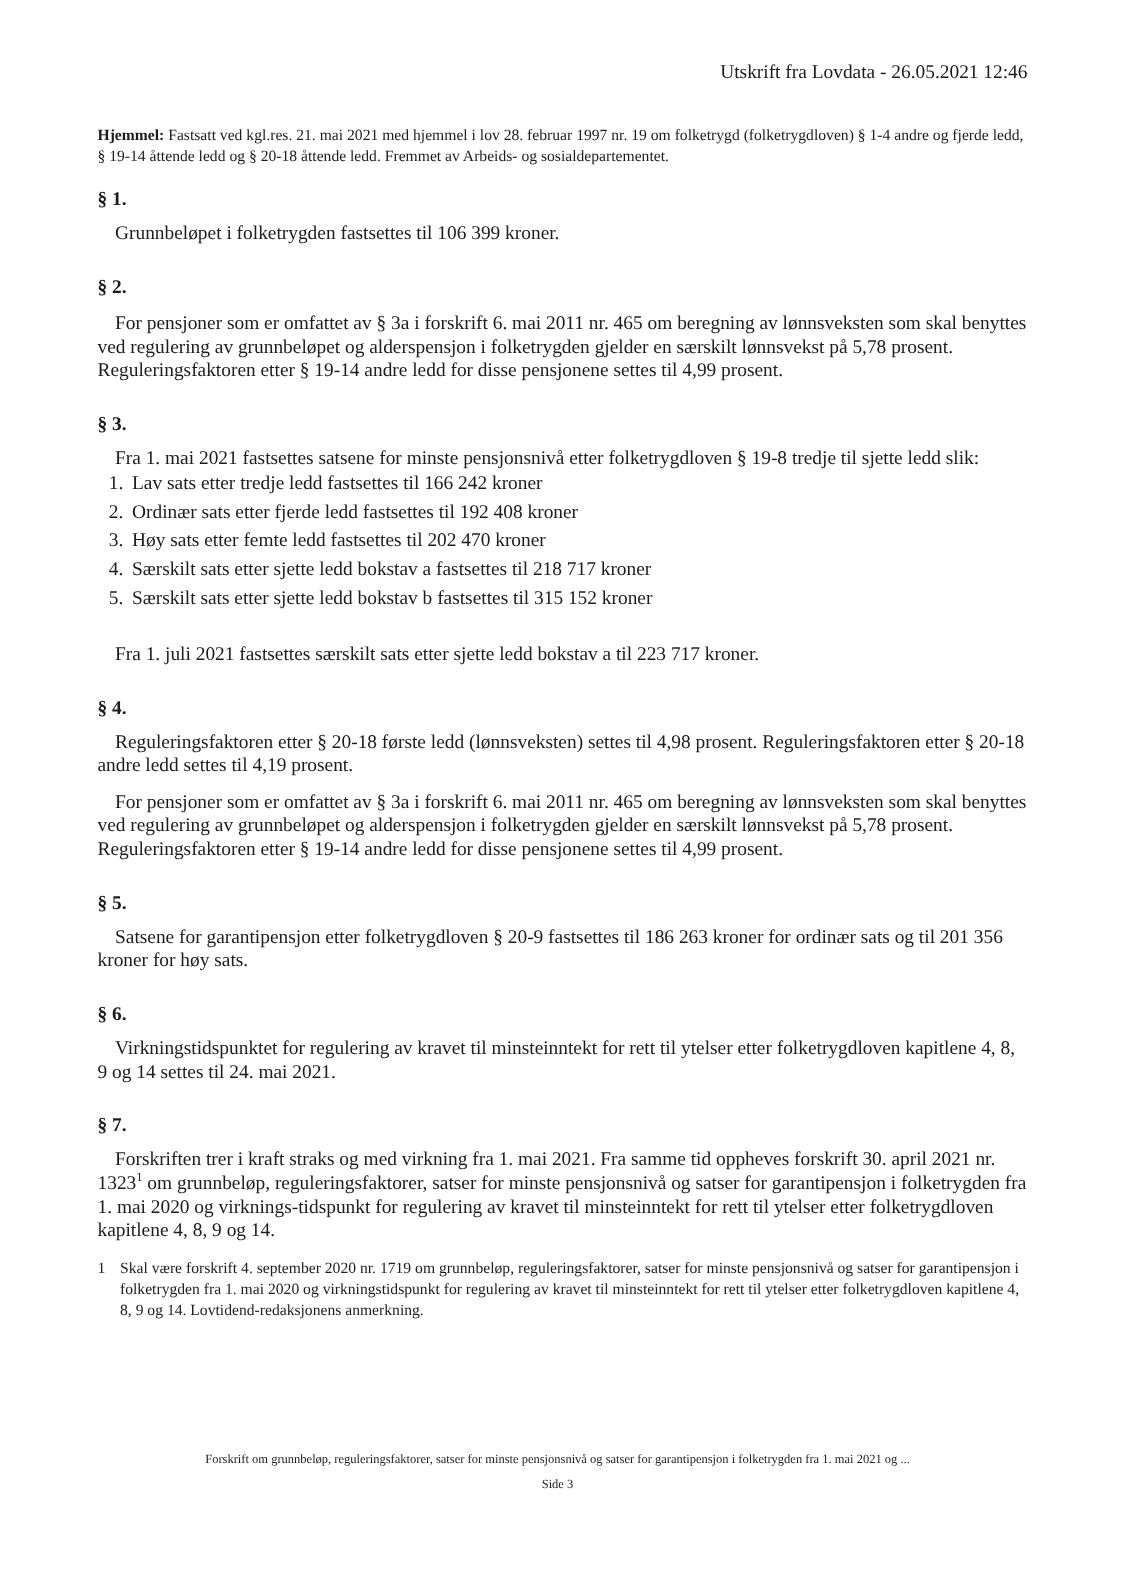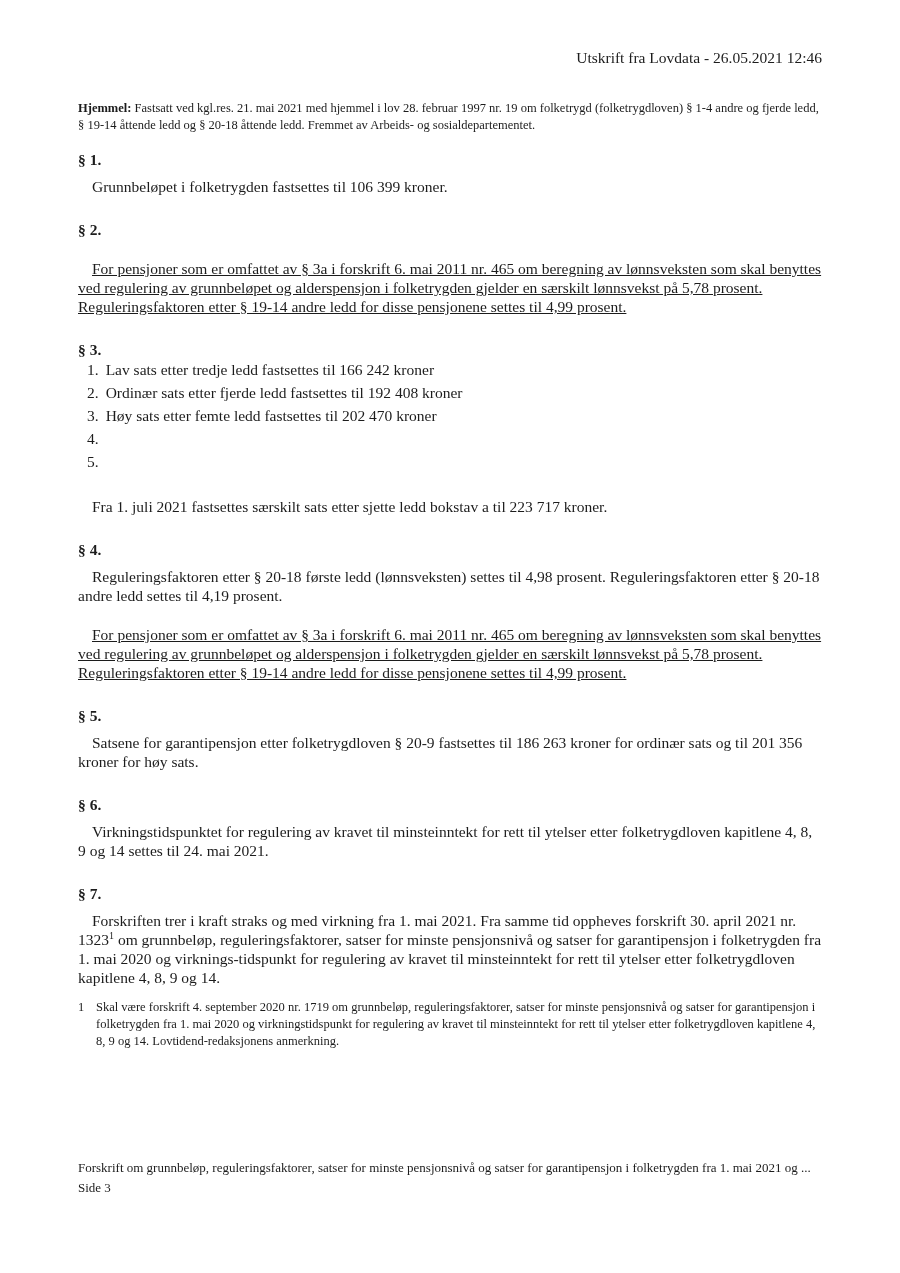--- a/index.html
+++ b/index.html
@@ -32,21 +32,21 @@
     font-size: 15.5px;
     font-weight: bold;
     line-height: 19px;
   }
   .sec-heading.first { margin-top: 16px; }
   .para {
     margin-top: 8px;
     text-indent: 14px;
     line-height: 19px;
   }
-  .para.follow { margin-top: 20px; text-decoration: underline; }
+  .para.follow { margin-top: 10px; }
   .rate-list { margin-top: 1px; }
   .list-row {
     display: flex;
     padding-left: 9px;
     line-height: 19px;
     margin-bottom: 4px;
   }
   .list-num {
     flex: none;
     margin-right: 7px;
@@ -63,58 +63,62 @@
   sup.fn-ref {
     font-size: 10px;
     line-height: 0;
     vertical-align: super;
   }
   .doc-footer {
     position: absolute;
     left: 78px;
     right: 86px;
     top: 1158px;
-    font-size: 13px;
+    text-align: center;
+    font-size: 10px;
     line-height: 19.5px;
   }
 </style>
 </head>
 <body>
 
 <div class="page">
 
   <div class="print-header">Utskrift fra Lovdata - 26.05.2021 12:46</div>
 
   <p class="hjemmel"><strong>Hjemmel:</strong> <span>Fastsatt ved kgl.res. 21. mai 2021 med hjemmel i lov 28. februar 1997 nr. 19 om folketrygd (folketrygdloven) § 1-4 andre og fjerde ledd, § 19-14 åttende ledd og § 20-18 åttende ledd. Fremmet av Arbeids- og sosialdepartementet.</span></p>
 
   <h2 class="sec-heading first">§ 1.</h2>
   <p class="para">Grunnbeløpet i folketrygden fastsettes til 106 399 kroner.</p>
 
   <h2 class="sec-heading">§ 2.</h2>
   <p class="para follow">For pensjoner som er omfattet av § 3a i forskrift 6. mai 2011 nr. 465 om beregning av lønnsveksten som skal benyttes ved regulering av grunnbeløpet og alderspensjon i folketrygden gjelder en særskilt lønnsvekst på 5,78 prosent. Reguleringsfaktoren etter § 19-14 andre ledd for disse pensjonene settes til 4,99 prosent.</p>
 
   <h2 class="sec-heading">§ 3.</h2>
+  <p class="para">Fra 1. mai 2021 fastsettes satsene for minste pensjonsnivå etter folketrygdloven § 19-8 tredje til sjette ledd slik:</p>
   <div class="rate-list">
     <div class="list-row">
       <span class="list-num">1.</span>
       <span class="list-text">Lav sats etter tredje ledd fastsettes til 166 242 kroner</span>
     </div>
     <div class="list-row">
       <span class="list-num">2.</span>
       <span class="list-text">Ordinær sats etter fjerde ledd fastsettes til 192 408 kroner</span>
     </div>
     <div class="list-row">
       <span class="list-num">3.</span>
       <span class="list-text">Høy sats etter femte ledd fastsettes til 202 470 kroner</span>
     </div>
     <div class="list-row">
       <span class="list-num">4.</span>
+      <span class="list-text">Særskilt sats etter sjette ledd bokstav a fastsettes til 218 717 kroner</span>
     </div>
     <div class="list-row">
       <span class="list-num">5.</span>
+      <span class="list-text">Særskilt sats etter sjette ledd bokstav b fastsettes til 315 152 kroner</span>
     </div>
   </div>
   <p class="para closing">Fra 1. juli 2021 fastsettes særskilt sats etter sjette ledd bokstav a til 223 717 kroner.</p>
 
   <h2 class="sec-heading">§ 4.</h2>
   <p class="para">Reguleringsfaktoren etter § 20-18 første ledd (lønnsveksten) settes til 4,98 prosent. Reguleringsfaktoren etter § 20-18 andre ledd settes til 4,19 prosent.</p>
   <p class="para follow">For pensjoner som er omfattet av § 3a i forskrift 6. mai 2011 nr. 465 om beregning av lønnsveksten som skal benyttes ved regulering av grunnbeløpet og alderspensjon i folketrygden gjelder en særskilt lønnsvekst på 5,78 prosent. Reguleringsfaktoren etter § 19-14 andre ledd for disse pensjonene settes til 4,99 prosent.</p>
 
   <h2 class="sec-heading">§ 5.</h2>
   <p class="para">Satsene for garantipensjon etter folketrygdloven § 20-9 fastsettes til 186 263 kroner for ordinær sats og til 201 356 kroner for høy sats.</p>

